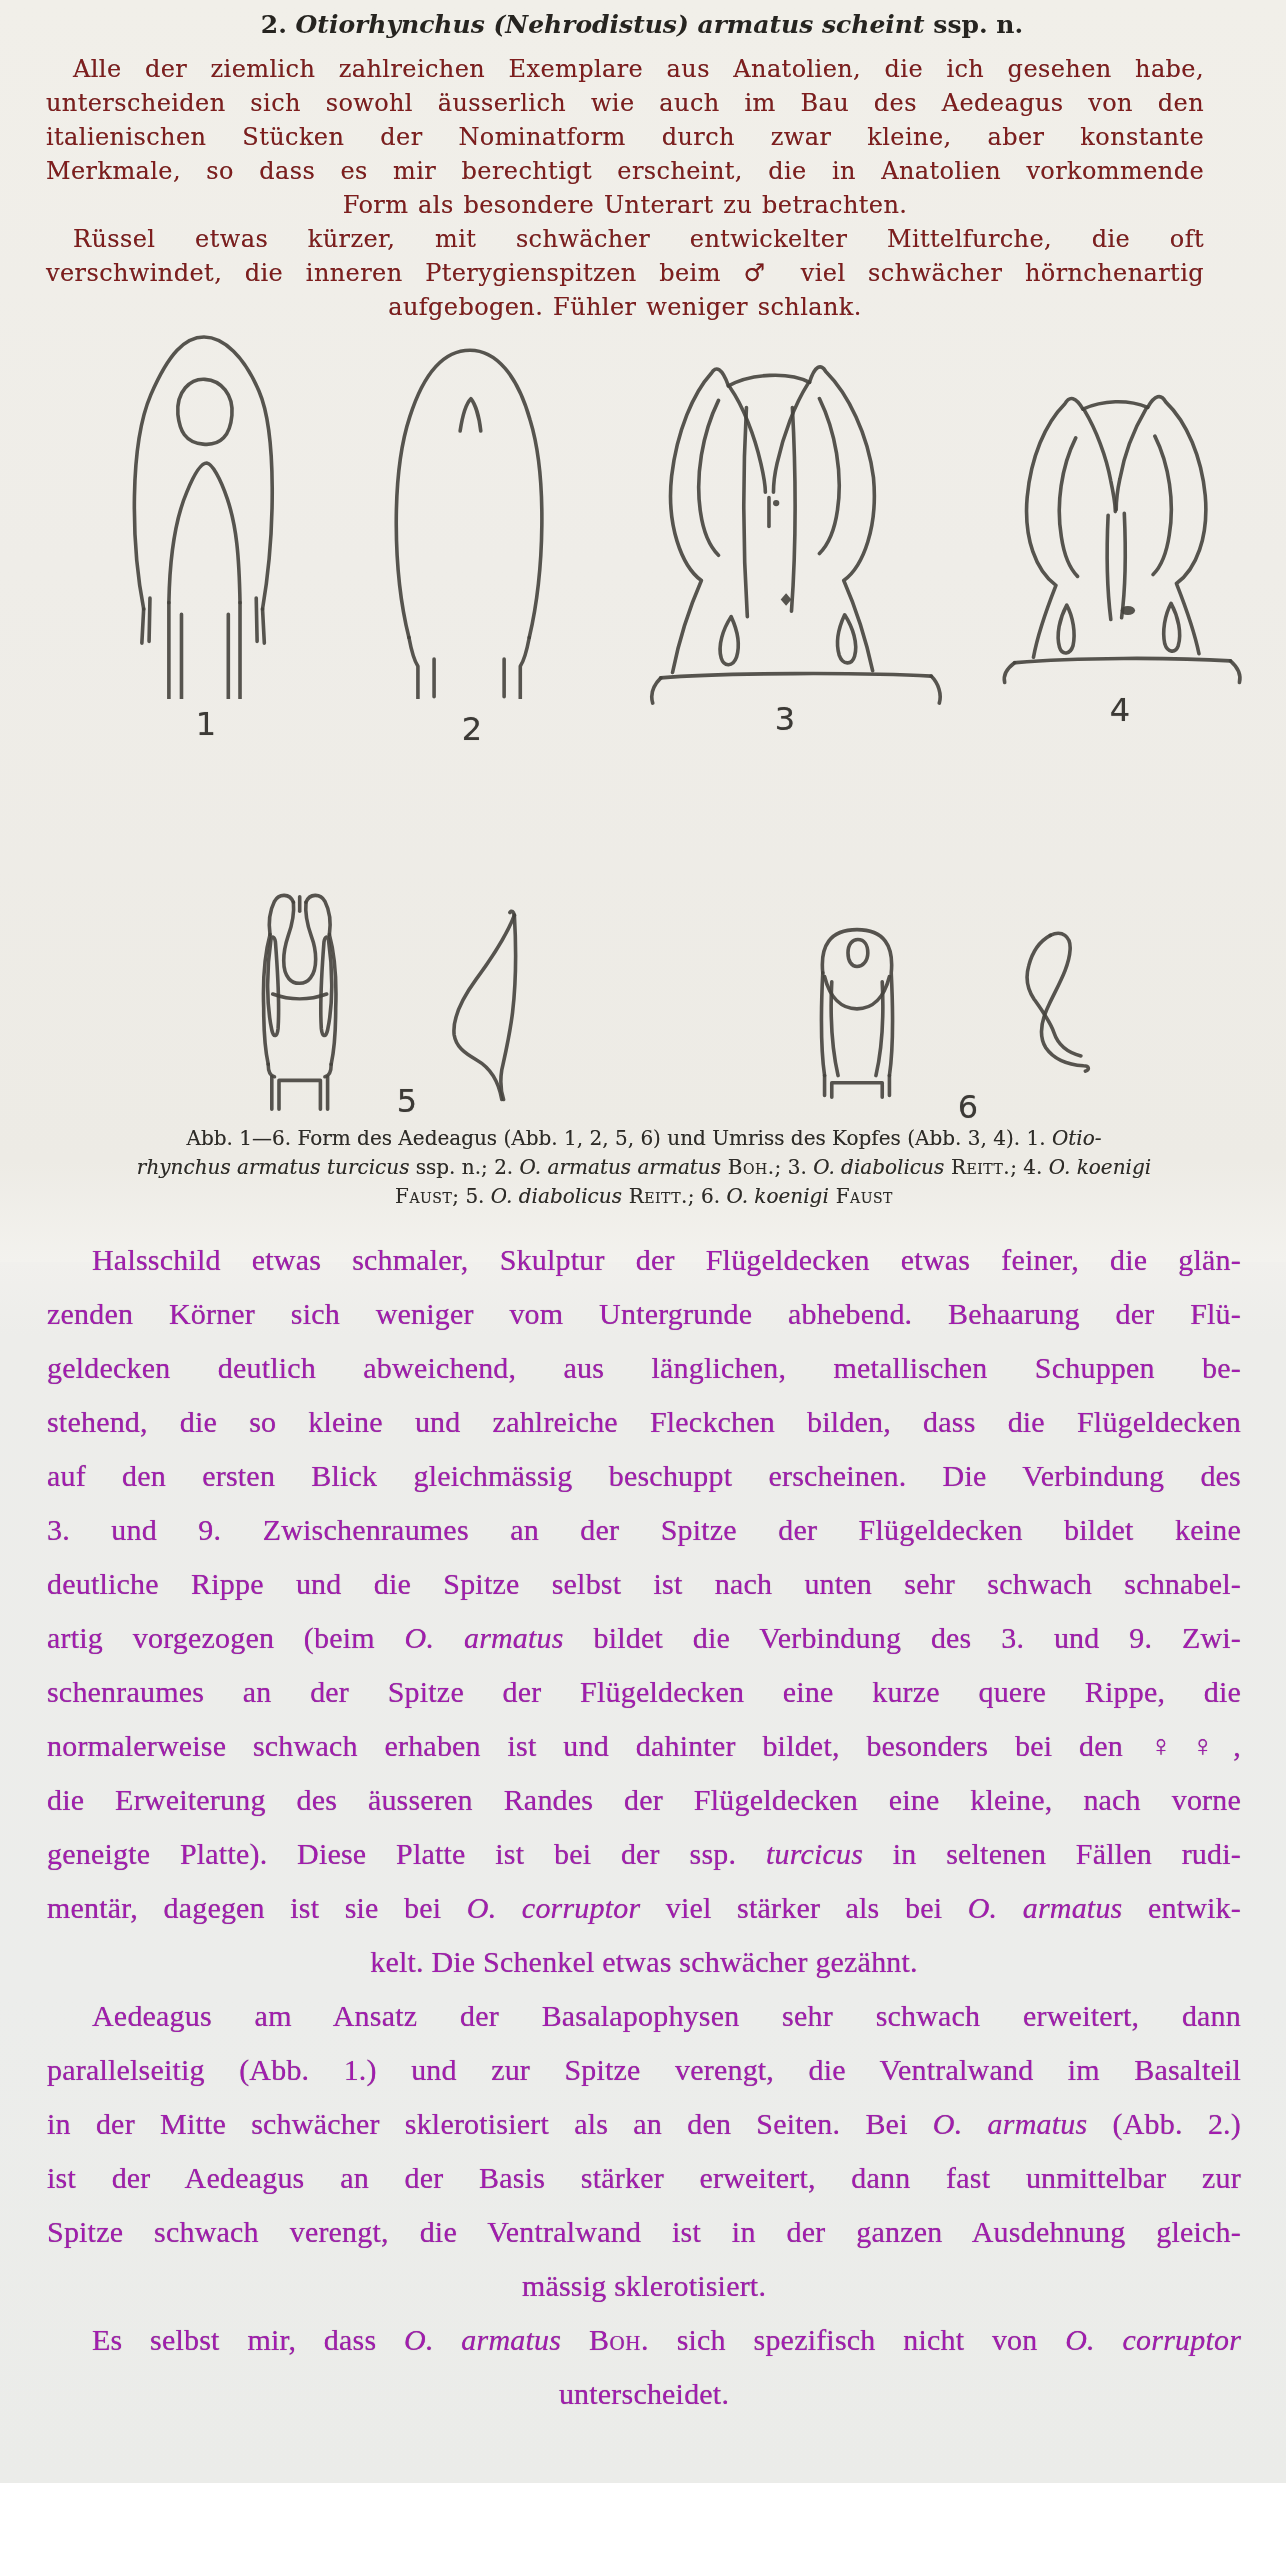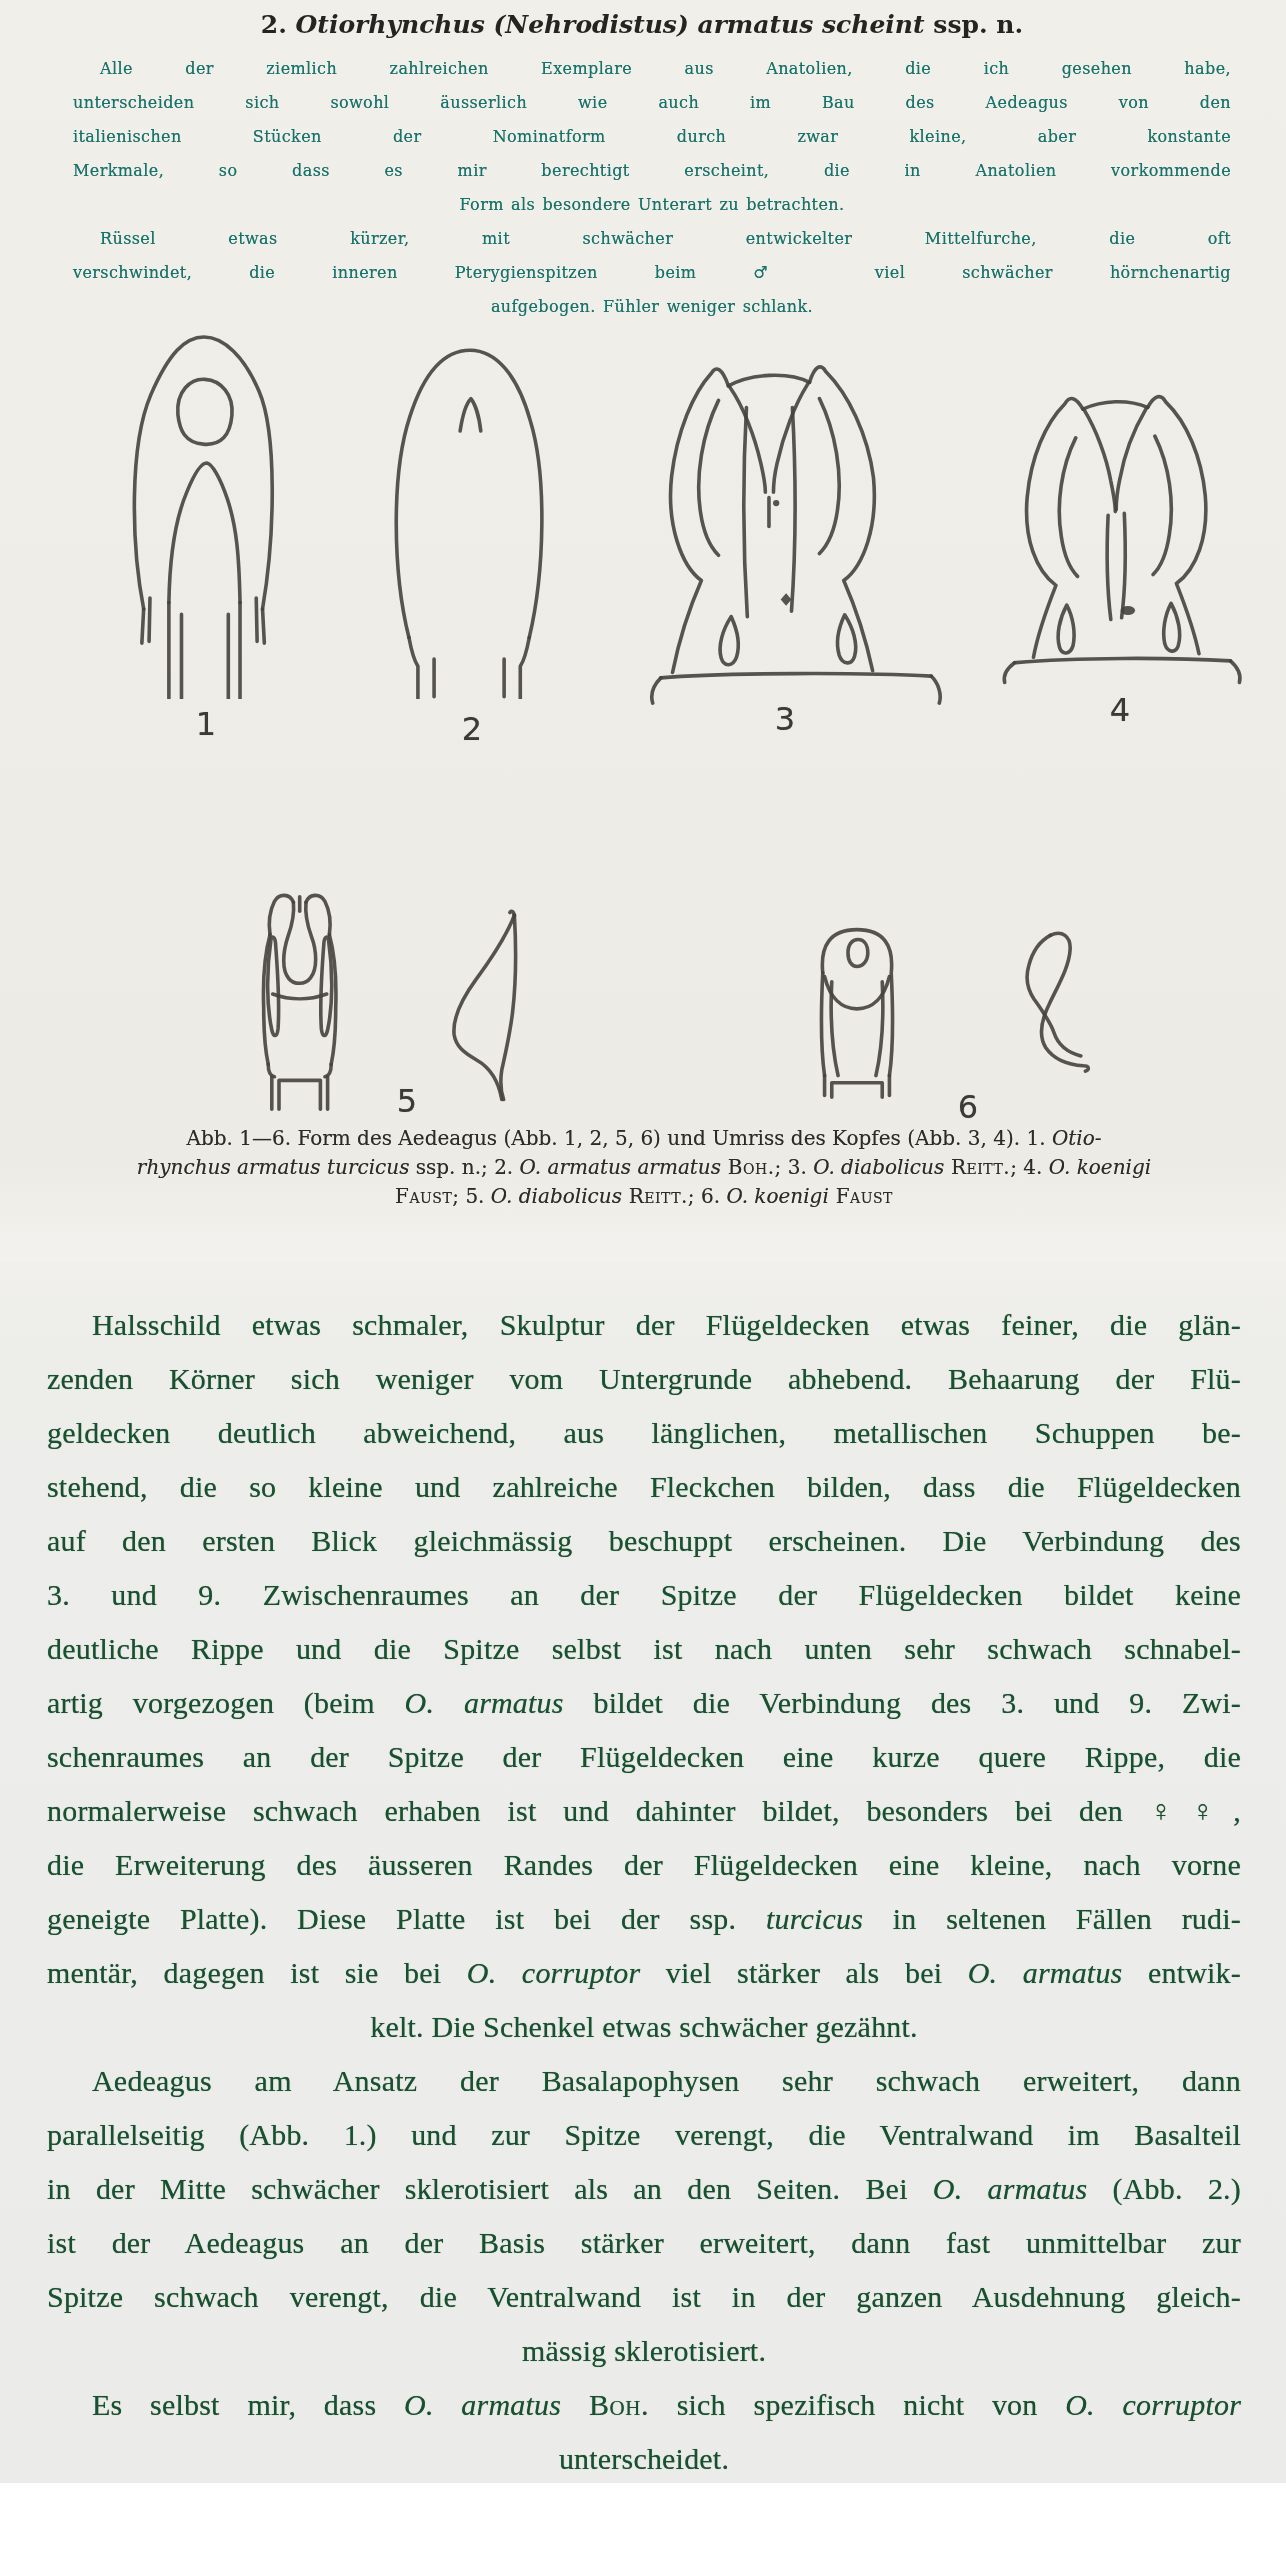--- a/index.html
+++ b/index.html
@@ -8,30 +8,30 @@
   .scan-top{position:absolute;left:0;top:0;width:1287px;height:1262px;
         background:linear-gradient(180deg,#f1efe9 0%,#efede8 45%,#edebe5 92%,#f3f2ee 100%);}
   .scan-bottom{position:absolute;left:0;top:1262px;width:1287px;height:1221px;
         background:linear-gradient(180deg,#f1f0ed 0%,#ededea 6%,#ecedeb 60%,#ebece9 100%);}
   .white-strip{position:absolute;left:0;top:2483px;width:1287px;height:93px;background:#ffffff;}
 
   
   .title-block{position:absolute;left:63px;top:7.2px;width:1158px;
         font-size:25px;color:#262420;}
   .title-block .line{line-height:36px;}
-  .intro-block{position:absolute;left:73px;top:52px;width:1158px;
-        font-size:16px;line-height:34px;color:#0f766e;
+  .intro-block{position:absolute;left:46px;top:52px;width:1158px;
+        font-size:24px;line-height:34px;color:#7f1d1d;
         letter-spacing:0.4px;word-spacing:1.8px;
         text-shadow:0 0 0.6px rgba(47,45,41,0.55);}
   .caption-block{position:absolute;left:77px;top:1124px;width:1134px;
         font-size:20px;line-height:29px;color:#2d2b27;
         text-shadow:0 0 0.5px rgba(45,43,39,0.5);}
-  .body-block{position:absolute;left:47px;top:1298px;width:1194px;
+  .body-block{position:absolute;left:47px;top:1233px;width:1194px;
         font-family:"Liberation Serif","DejaVu Serif",serif;
-        font-size:30px;line-height:54px;color:#14532d;
+        font-size:30px;line-height:54px;color:#a21caf;
         letter-spacing:0.2px;
         text-shadow:0 0 0.7px rgba(34,33,30,0.6);}
 
   .line{white-space:normal;text-align:center;}
   .line.just{text-align:justify;text-align-last:justify;}
   .line.center{text-align:center;text-align-last:center;}
   .intro-block .line.indent{text-indent:27px;}
   .body-block .line.indent{text-indent:45px;}
   .i{font-style:italic;}
   .b{font-weight:bold;}

